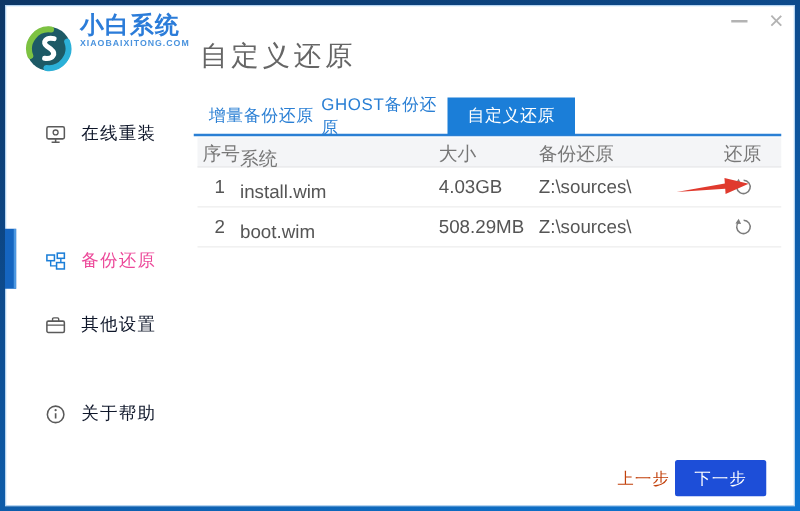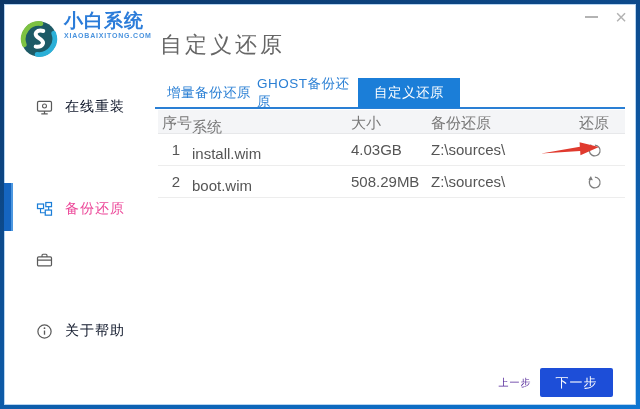--- a/index.html
+++ b/index.html
@@ -42,21 +42,21 @@
   .thead{height:23px;background:#f4f5f7;color:#777;border-bottom:1px solid #e7e8ea;}
   .tdata{height:31px;border-bottom:1px solid #ededed;}
   .c-no{padding-left:4px;}
   .tdata .c-no{text-align:right;padding-right:12px;padding-left:0;}
   .c-sys{padding-left:0;margin-top:8px;}
   .c-restore{text-align:center;padding-right:8px;}
   .restore-btn{display:inline-block;width:17px;height:17px;cursor:pointer;vertical-align:middle;}
 
   
   .prev-link{position:absolute;left:489px;top:366px;width:44px;height:25px;display:flex;align-items:center;justify-content:center;
-             color:#4c1d95;font-size:10px;cursor:pointer;letter-spacing:1px;}
+             color:#c2410c;font-size:13px;cursor:pointer;letter-spacing:1px;}
   .next-btn{position:absolute;left:536px;top:364px;width:73px;height:29px;background:#1d4ed8;color:#fff;
             border:none;font-size:13px;letter-spacing:1px;cursor:pointer;border-radius:2px;
             display:flex;align-items:center;justify-content:center;font-family:inherit;}
 
   .red-arrow{position:absolute;left:537px;top:135px;width:58px;height:20px;transform:rotate(-4deg);}
   svg{display:block;}
 </style>
 </head>
 <body>
 
@@ -110,20 +110,21 @@
       <span class="lb">备份还原</span>
     </div>
 
     <div class="side-item" style="top:242px;">
       <span class="ic">
         <svg width="17" height="17" viewBox="0 0 18 18">
             <rect x="1.6" y="5.2" width="14.8" height="9.6" rx="1.2" fill="none" stroke="currentColor" stroke-width="1.3"></rect>
             <path d="M6.4 5.2 V3.4 a1 1 0 0 1 1-1 h3.2 a1 1 0 0 1 1 1 v1.8 M1.6 8.6 h14.8" fill="none" stroke="currentColor" stroke-width="1.2"></path>
           </svg>
       </span>
+      <span class="lb">其他设置</span>
     </div>
 
     <div class="side-item" style="top:277px;margin-top:36px;">
       <span class="ic">
         <svg width="17" height="17" viewBox="0 0 18 18">
             <circle cx="9" cy="9" r="7" fill="none" stroke="currentColor" stroke-width="1.3"></circle>
             <path d="M9 8 v4.4" stroke="currentColor" stroke-width="1.4"></path>
             <circle cx="9" cy="5.5" r=".95" fill="currentColor"></circle>
           </svg>
       </span>

